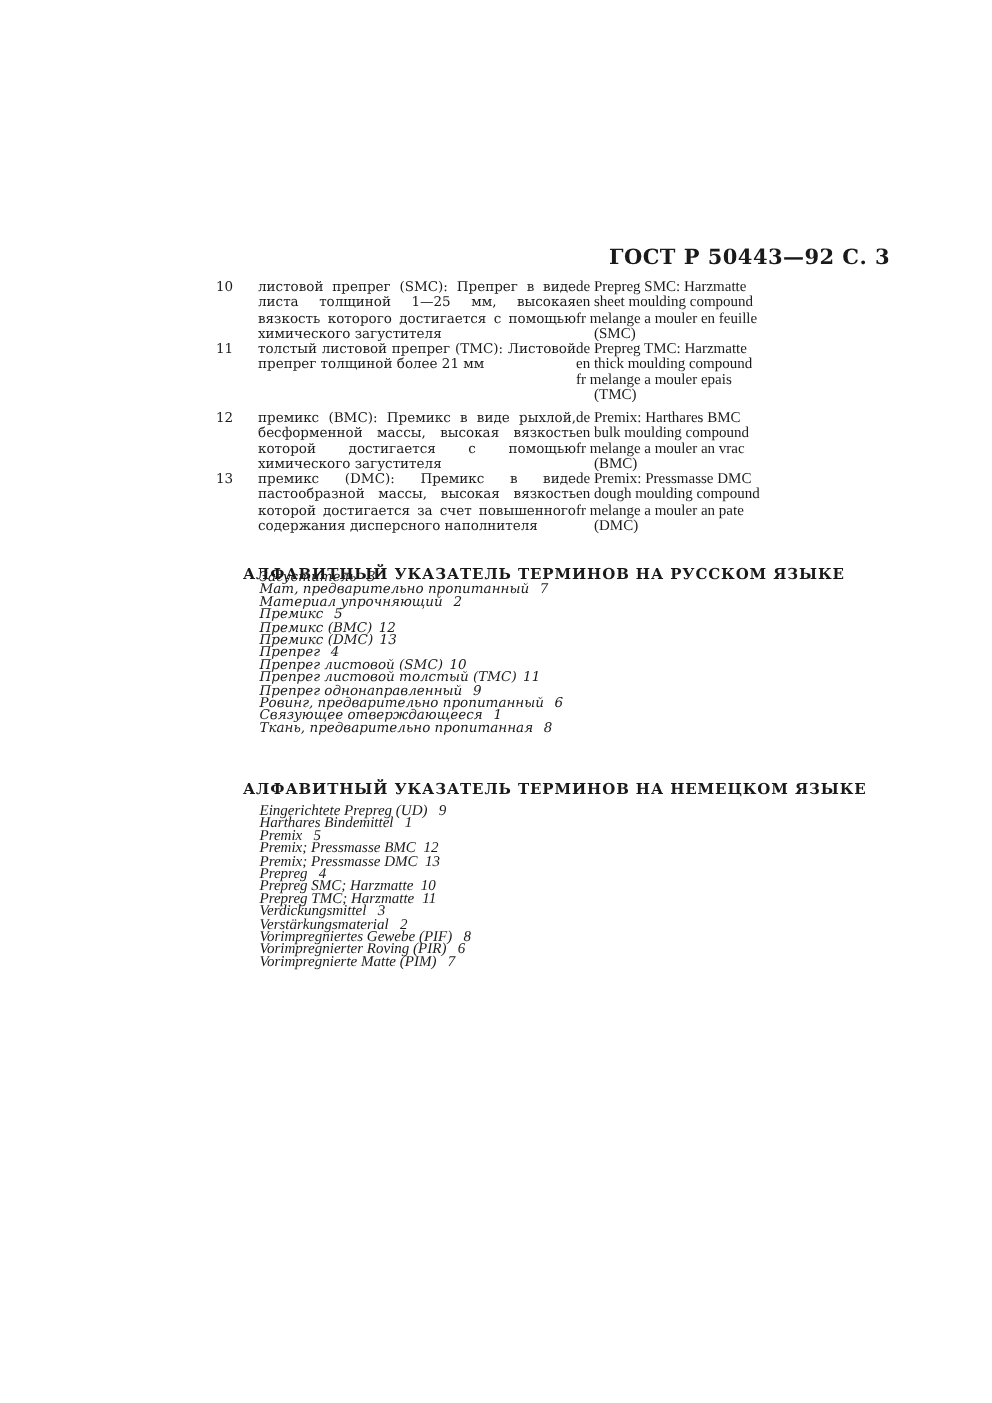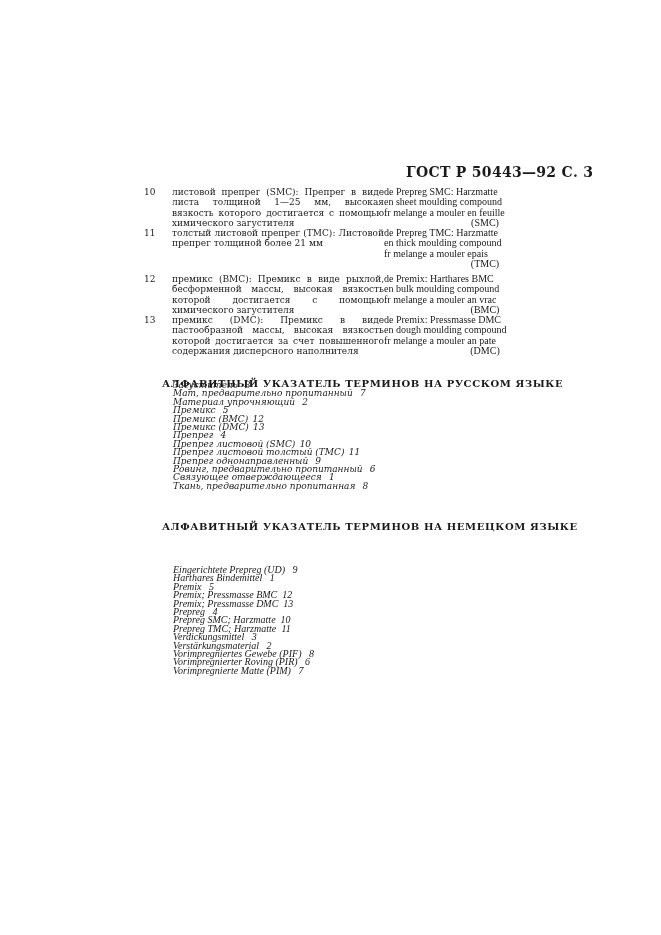--- a/index.html
+++ b/index.html
@@ -43,21 +43,21 @@
   }
   .term .foreign {
     position: absolute;
     left: 240px; top: 0;
     width: 190px;
     font-family: "Liberation Serif", serif;
     font-size: 10px;
     line-height: 10.3px;
   }
   .foreign .line { white-space: nowrap; }
-  .foreign .indent { padding-left: 12px; text-align: center; }
+  .foreign .indent { padding-left: 12px; }
 
   .index-title {
     position: absolute;
     left: 162px;
     font-size: 10px;
     font-weight: bold;
     letter-spacing: 0.6px;
     white-space: nowrap;
   }
   .index-list {
@@ -184,21 +184,21 @@
       <span>Связующее отверждающееся</span>
       <span class="page">1</span>
     </div>
   <div class="index-row">
       <span>Ткань, предварительно пропитанная</span>
       <span class="page">8</span>
     </div>
 </div>
 
 <div class="index-title" style="top:521px">АЛФАВИТНЫЙ УКАЗАТЕЛЬ ТЕРМИНОВ НА НЕМЕЦКОМ ЯЗЫКЕ</div>
-<div class="index-list de" style="top:566px">
+<div class="index-list de" style="top:537px">
   <div class="index-row">
       <span>Eingerichtete Prepreg (UD)</span>
       <span class="page">9</span>
     </div>
   <div class="index-row">
       <span>Harthares Bindemittel</span>
       <span class="page">1</span>
     </div>
   <div class="index-row">
       <span>Premix</span>

